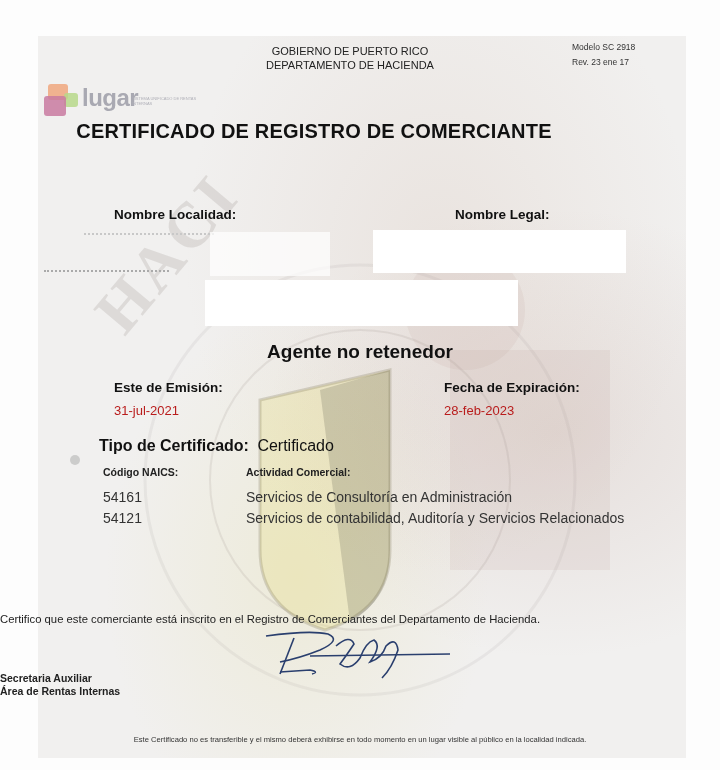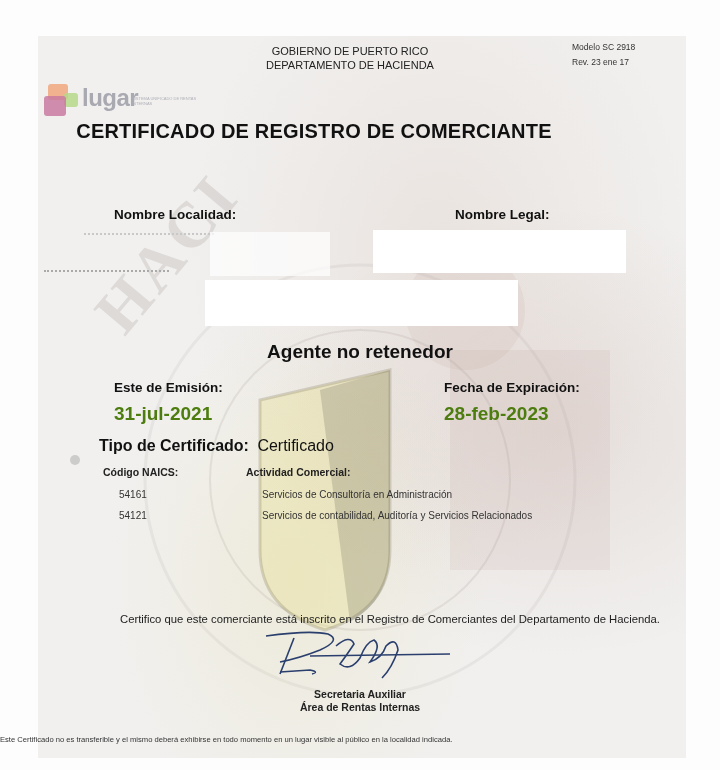--- a/index.html
+++ b/index.html
@@ -19,23 +19,23 @@
     }
     .abs { position: absolute; }
     .watermark-text {
       position: absolute; font-family: "Liberation Serif", serif; color: rgba(150,140,135,0.22);
       font-size: 64px; font-weight: bold; letter-spacing: 4px;
     }
     .hdr { font-size: 11px; text-align: center; line-height: 14px; color: #222; }
     .model { font-size: 8.5px; line-height: 15px; color: #333; }
     .title { font-size: 20px; font-weight: bold; letter-spacing: 0.2px; }
     .label { font-size: 13.5px; font-weight: bold; }
-    .value { font-size: 19px; color: #4d7c0f; font-weight: bold; }
+    .value { font-size: 13px; color: #b91c1c; }
     .small-bold { font-size: 10.5px; font-weight: bold; color: #222; }
-    .small { font-size: 10px; color: #333; margin-left: 16px; }
+    .small { font-size: 14px; color: #333; }
     .redact { position: absolute; background: #ffffff; }
     .dots { position: absolute; height: 2px; border-top: 2px dotted #aaa; }
     .logo-sq { position: absolute; border-radius: 3px; }
   </style>
 </head>
 <body>
 
 <div class="paper"></div>
 
 <svg class="abs" style="left:60px;top:250px" width="640" height="480" viewBox="0 0 640 480">
@@ -90,28 +90,28 @@
 </div>
 
 <div class="abs small-bold" style="left:103px;top:466px;">Código NAICS:</div>
 <div class="abs small-bold" style="left:246px;top:466px;">Actividad Comercial:</div>
 
 <div class="abs small" style="left:103px;top:489px;">54161</div>
 <div class="abs small" style="left:246px;top:489px;">Servicios de Consultoría en Administración</div>
 <div class="abs small" style="left:103px;top:510px;">54121</div>
 <div class="abs small" style="left:246px;top:510px;">Servicios de contabilidad, Auditoría y Servicios Relacionados</div>
 
-<div class="abs" style="left:0;top:613px;width:660px;text-align:right;font-size:11.3px;color:#222;">Certifico que este comerciante está inscrito en el Registro de Comerciantes del Departamento de Hacienda.</div>
+<div class="abs" style="left:0;top:613px;width:660px;text-align:left;font-size:11.3px;color:#222;">Certifico que este comerciante está inscrito en el Registro de Comerciantes del Departamento de Hacienda.</div>
 
 <svg class="abs" style="left:250px;top:628px;" width="210" height="56" viewBox="0 0 210 56">
   <path d="M16 8 Q60 2 78 6 Q92 12 70 22 Q50 30 30 34" fill="none" stroke="#2a3f6e" stroke-width="1.6"></path>
   <path d="M44 10 L30 46" fill="none" stroke="#2a3f6e" stroke-width="1.6"></path>
   <path d="M30 44 L60 42 Q70 44 62 46" fill="none" stroke="#2a3f6e" stroke-width="1.3"></path>
   <path d="M86 18 Q100 6 104 16 Q96 28 90 36 Q100 44 110 30 Q116 14 124 12 Q132 18 120 34 Q132 30 136 18 Q146 8 148 22 Q142 40 132 50" fill="none" stroke="#2a3f6e" stroke-width="1.6"></path>
   <path d="M60 28 L200 26" fill="none" stroke="#2a3f6e" stroke-width="1.4"></path>
 </svg>
 
-<div class="abs" style="left:0;top:688px;width:720px;text-align:center;font-size:10.5px;font-weight:bold;line-height:13px;color:#222;">
+<div class="abs" style="left:0;top:672px;width:720px;font-size:10.5px;font-weight:bold;line-height:13px;color:#222;">
   <div>Secretaria Auxiliar</div>
   <div>Área de Rentas Internas</div>
 </div>
 
-<div class="abs" style="left:0;top:735px;width:720px;font-size:7.6px;color:#333;">Este Certificado no es transferible y el mismo deberá exhibirse en todo momento en un lugar visible al público en la localidad indicada.</div>
+<div class="abs" style="left:0;top:735px;width:720px;text-align:center;font-size:7.6px;color:#333;">Este Certificado no es transferible y el mismo deberá exhibirse en todo momento en un lugar visible al público en la localidad indicada.</div>
 
 </body></html>

